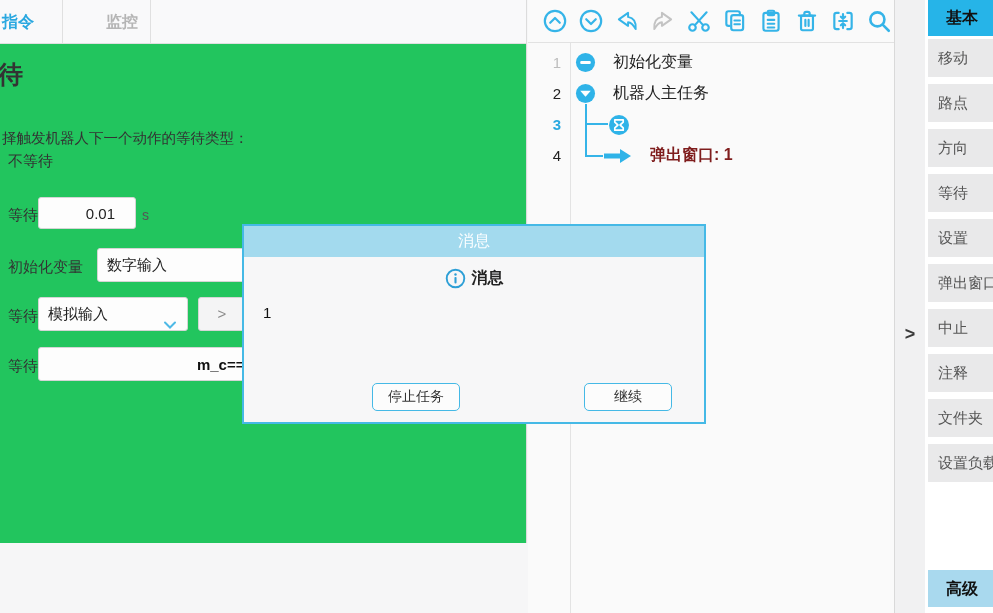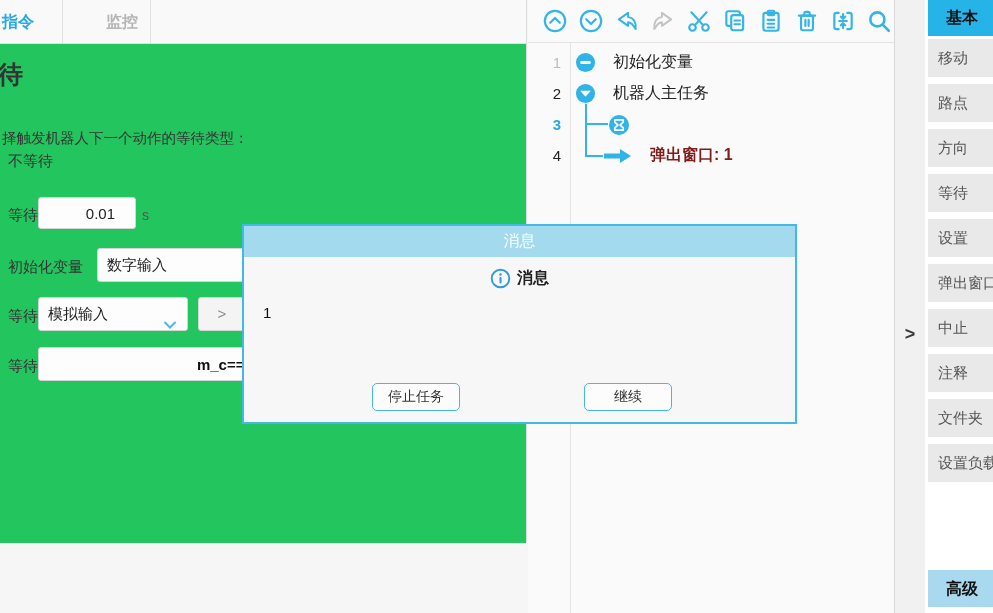--- a/index.html
+++ b/index.html
@@ -36,21 +36,21 @@
   .lnum{width:42px;padding-right:9px;text-align:right;font-size:15px;color:#222;flex:none;}
   .lnum.dim{color:#bcbcbc;}
   .lnum.sel{color:#2aa9e0;font-weight:bold;}
   .node-ico{flex:none;margin-left:5px;display:flex;align-items:center;}
   .indent{margin-left:38px;}
   .tree-label{font-size:16px;color:#222;margin-left:17px;white-space:nowrap;}
   .tree-label.selected{background:#a6cfe4;padding:3px 6px;}
   .tree-label.link{color:#7f1d1d;font-weight:bold;}
   .conn{position:absolute;background:#35b4e8;}
   
-  .modal{position:absolute;left:242px;top:224px;width:555px;height:200px;background:#f7f7f8;border:2px solid #45b9e6;z-index:30;}
+  .modal{position:absolute;left:242px;top:224px;width:464px;height:200px;background:#f7f7f8;border:2px solid #45b9e6;z-index:30;}
   .modal-titlebar{height:31px;background:#a3daee;color:#fbfeff;font-size:16px;display:flex;align-items:center;justify-content:center;}
   .modal-header{position:absolute;left:0;top:42px;width:100%;display:flex;align-items:center;justify-content:center;gap:6px;font-size:16px;font-weight:bold;color:#222;}
   .modal-msg{position:absolute;left:19px;top:78px;font-size:15px;color:#111;}
   .mbtn{position:absolute;top:157px;width:88px;height:28px;background:#fcfcfc;border:1px solid #45b9e6;border-radius:5px;font-size:14px;color:#333;display:flex;align-items:center;justify-content:center;cursor:pointer;}
   
   .strip{position:absolute;left:895px;top:0;width:30px;height:613px;background:#f1f1f2;}
   .strip-btn{position:absolute;left:5px;top:320px;width:20px;height:28px;display:flex;align-items:center;justify-content:center;font-size:18px;font-weight:bold;color:#3a3a3a;cursor:pointer;}
   
   .sidebar{position:absolute;left:925px;top:0;width:68px;height:613px;background:#ffffff;}
   .side-item{position:absolute;left:3px;right:-12px;height:38px;line-height:38px;background:#e9e9ea;color:#555;font-size:15px;padding-left:10px;cursor:pointer;}

